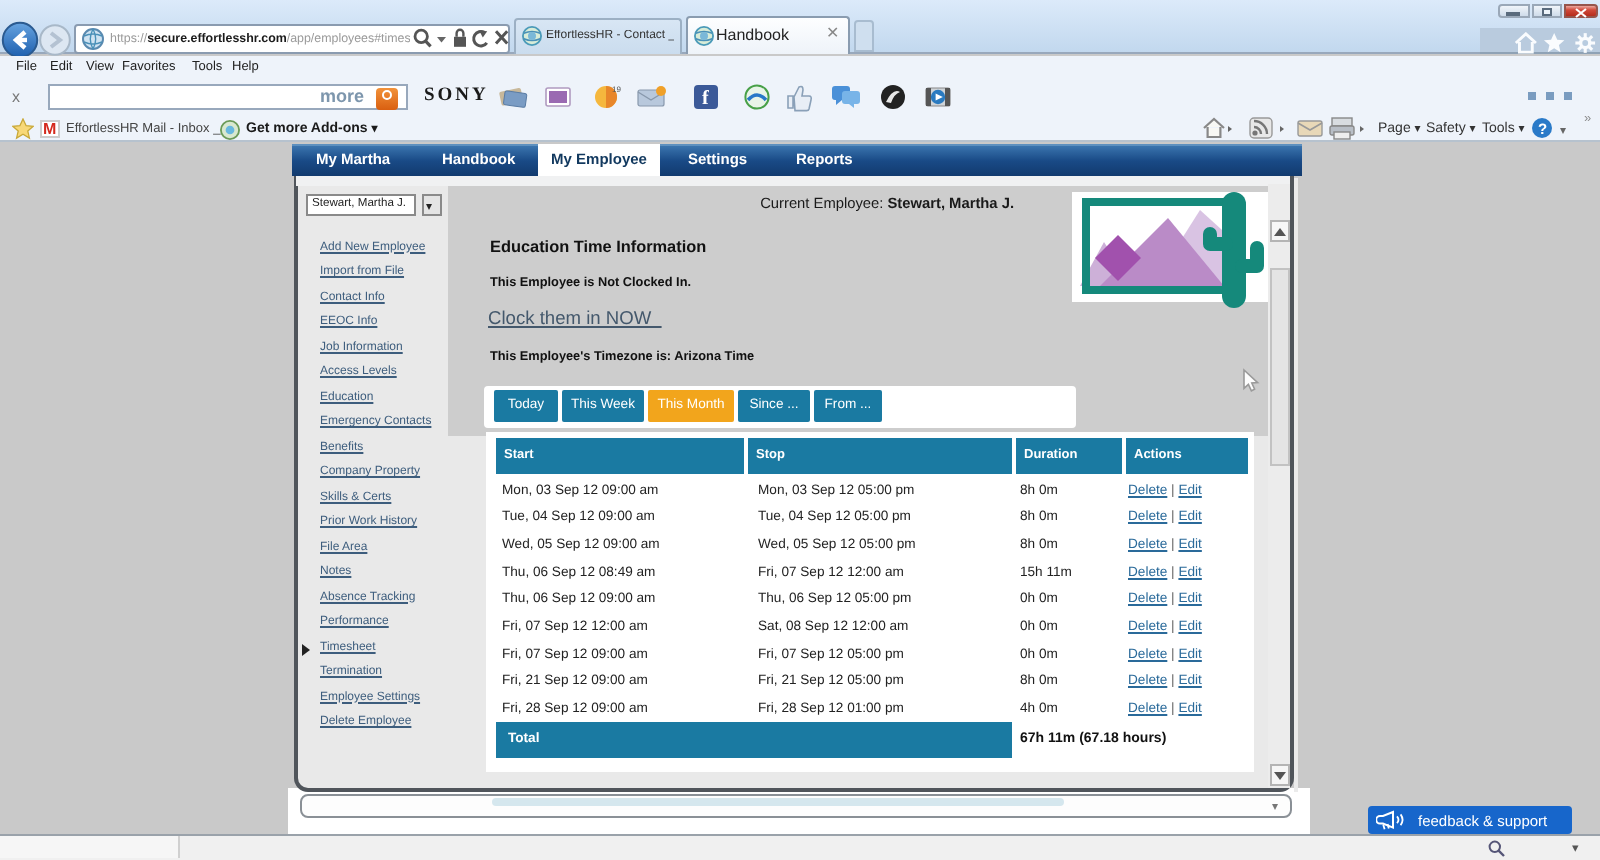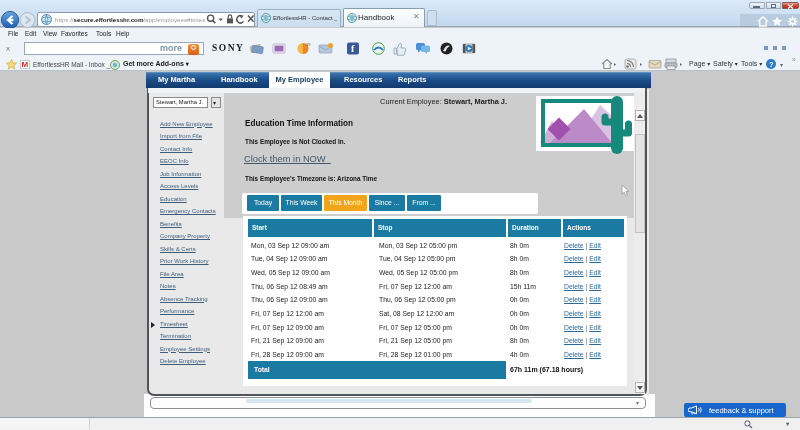--- a/index.html
+++ b/index.html
@@ -181,21 +181,21 @@
 <div class="abs" style="left:766px;top:58.5px;width:10px;height:10px;background:#2a7ac8;border-radius:50%;"></div>
 <div class="abs" style="left:769px;top:59.5px;font-size:7.5px;font-weight:bold;color:#fff;">?</div>
 <div class="abs" style="left:780px;top:61px;font-size:6px;color:#666;">▾</div>
 <div class="abs" style="left:792px;top:56px;font-size:6.5px;color:#888;">»</div>
 <div class="abs" style="left:0;top:71px;width:800px;height:346px;background:#c9c9c9;"></div>
 <div class="abs" style="left:144px;top:394px;width:511px;height:23px;background:#fff;"></div>
 <div class="abs" style="left:147px;top:88px;width:500px;height:308px;background:#e9e9e9;border-left:2px solid #50555b;border-right:2px solid #50555b;border-bottom:2px solid #50555b;border-radius:0 0 7px 7px;"></div>
 <div class="abs" style="left:146px;top:71.5px;width:505px;height:16.5px;background:linear-gradient(#3a74ae,#194a86 50%,#123a6e);border-top:1px solid #5d90bf;"></div>
 <div class="abs" style="left:158px;top:72px;height:16px;line-height:16px;font-size:7.5px;font-weight:bold;color:#fff;">My Martha</div>
 <div class="abs" style="left:221px;top:72px;height:16px;line-height:16px;font-size:7.5px;font-weight:bold;color:#fff;">Handbook</div>
-<div class="abs" style="left:344px;top:72px;height:16px;line-height:16px;font-size:7.5px;font-weight:bold;color:#fff;">Resources</div>
+<div class="abs" style="left:344px;top:72px;height:16px;line-height:16px;font-size:7.5px;font-weight:bold;color:#fff;">Settings</div>
 <div class="abs" style="left:398px;top:72px;height:16px;line-height:16px;font-size:7.5px;font-weight:bold;color:#fff;">Reports</div>
 <div class="abs" style="left:269px;top:72px;width:61px;height:16px;background:#fff;text-align:center;line-height:16px;font-size:7.5px;font-weight:bold;color:#12395f;">My Employee</div>
 <div class="abs" style="left:148px;top:88px;width:497px;height:5px;background:#f0f1f2;"></div>
 <div class="abs" style="left:224px;top:93px;width:410px;height:125px;background:#cdcdcd;"></div>
 <div class="abs" style="left:647px;top:89px;width:2px;height:307px;background:#ebebeb;"></div>
 <div class="abs" style="left:634px;top:92px;width:11px;height:302px;background:#ececec;"></div>
 <div class="abs" style="left:634.5px;top:110px;width:10px;height:11px;background:#f6f6f6;border:1px solid #b4b4b4;"></div>
 <div class="abs" style="left:637px;top:113.5px;width:0;height:0;border-left:3px solid transparent;border-right:3px solid transparent;border-bottom:4px solid #555;"></div>
 <div class="abs" style="left:634.5px;top:134px;width:10px;height:99px;background:#e4e4e4;border:1px solid #c2c2c2;"></div>
 <div class="abs" style="left:634.5px;top:382px;width:10px;height:11px;background:#f6f6f6;border:1px solid #b4b4b4;"></div>

